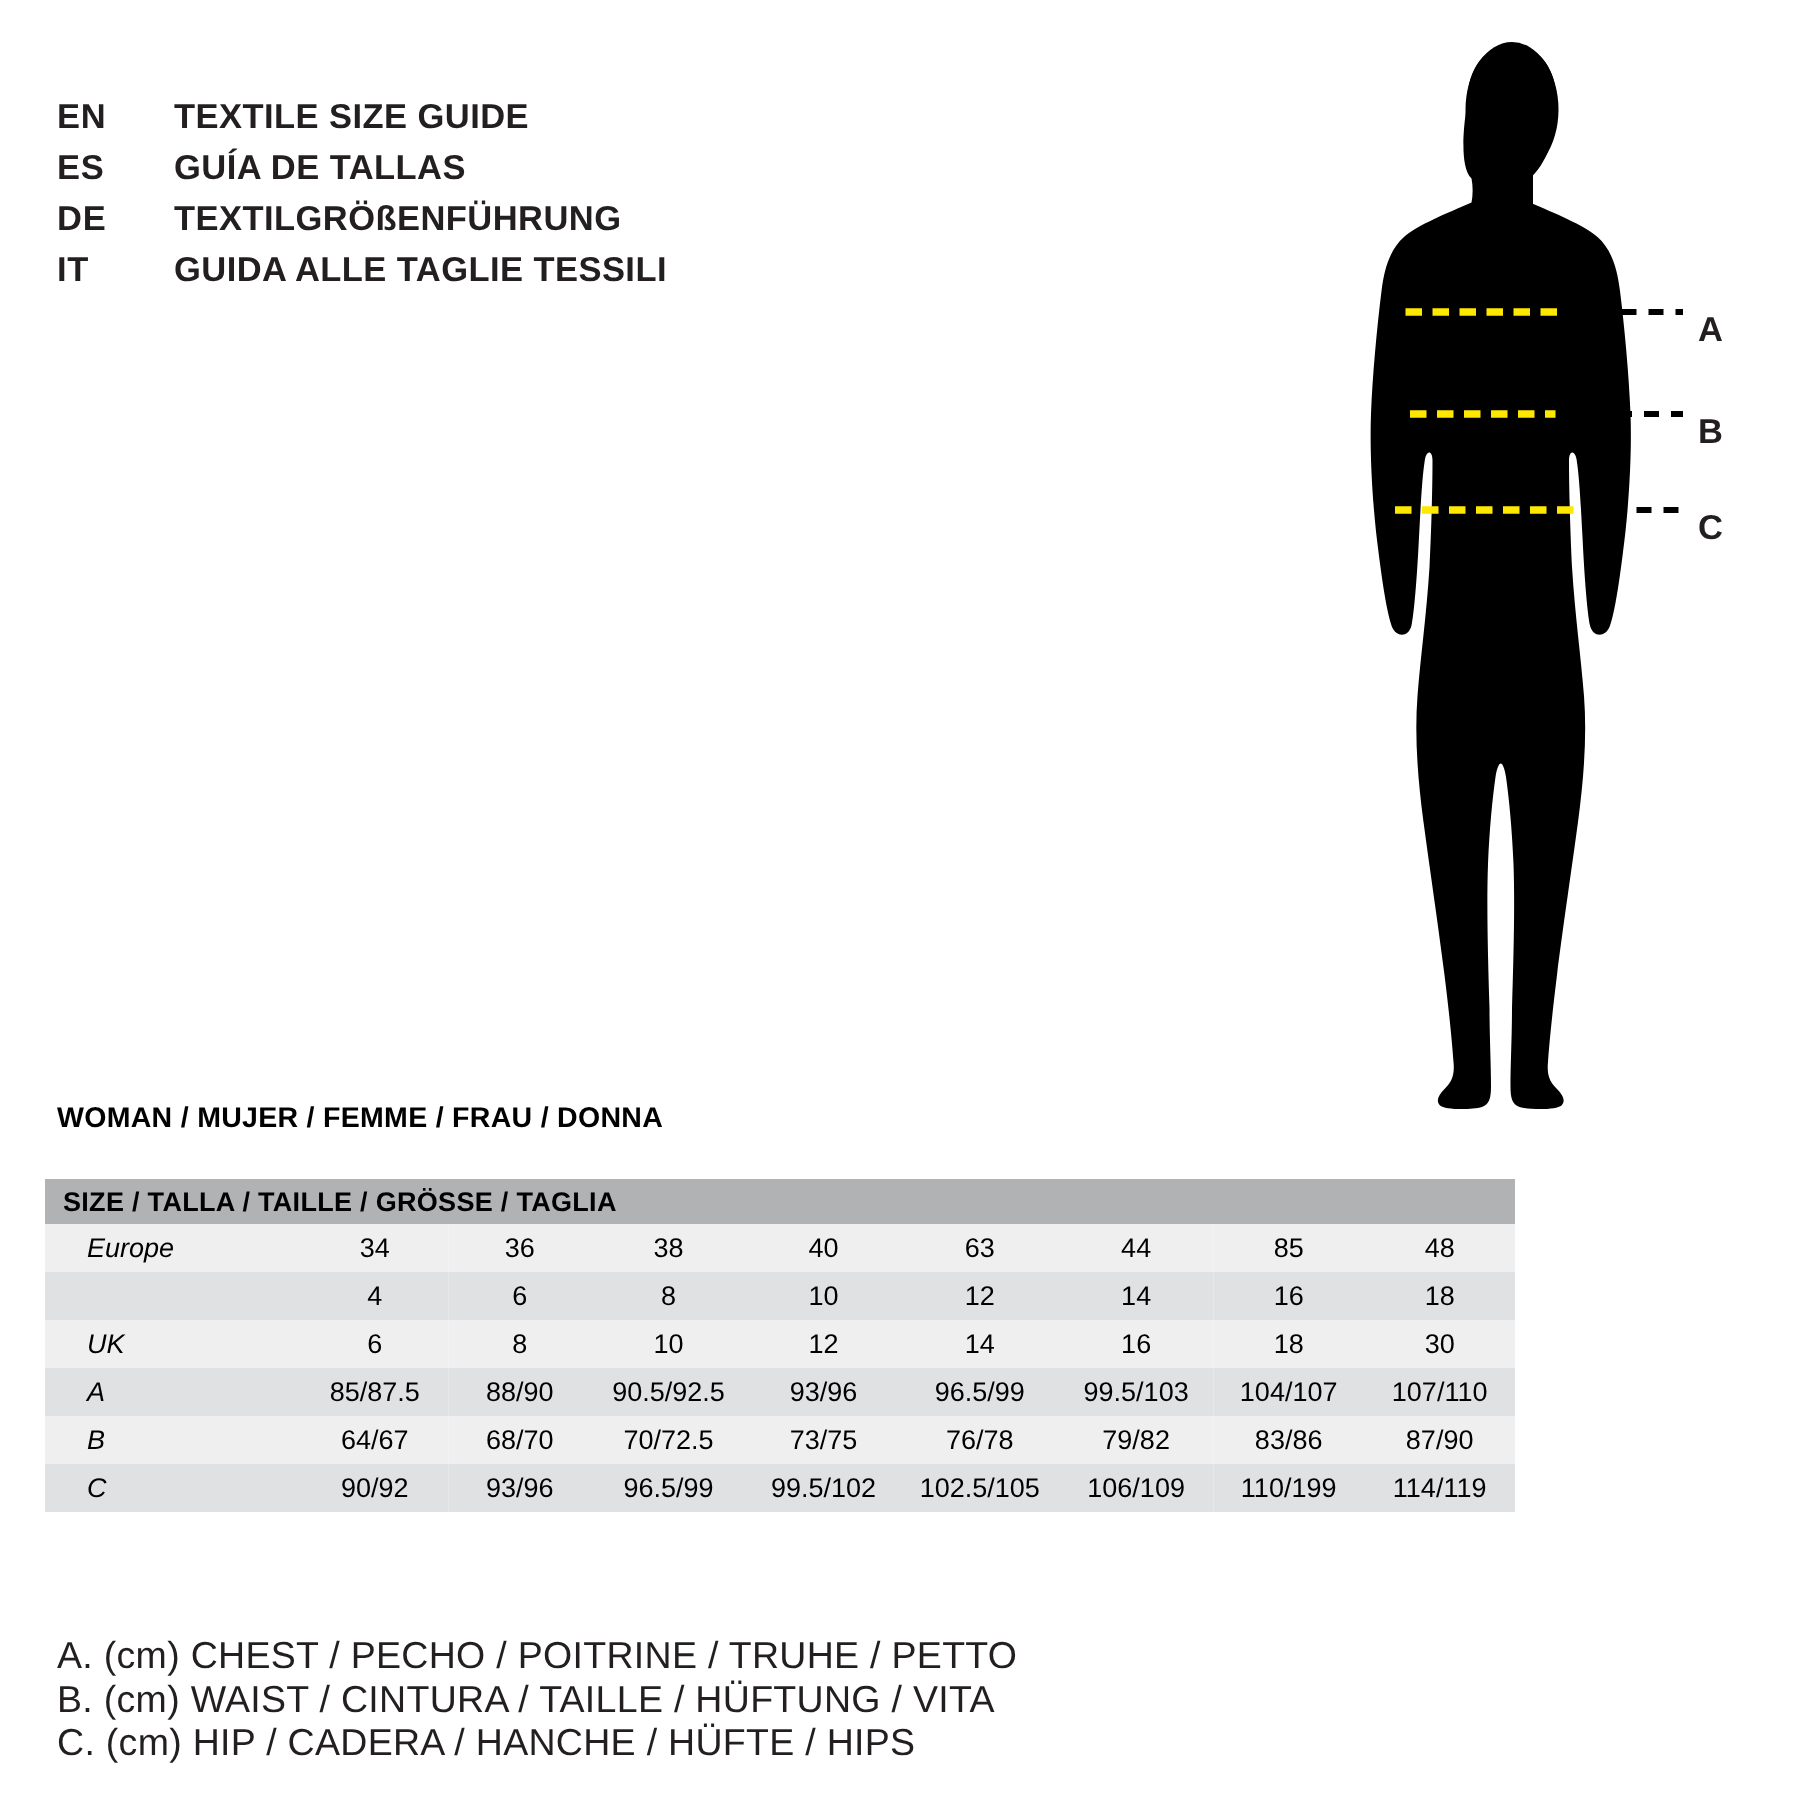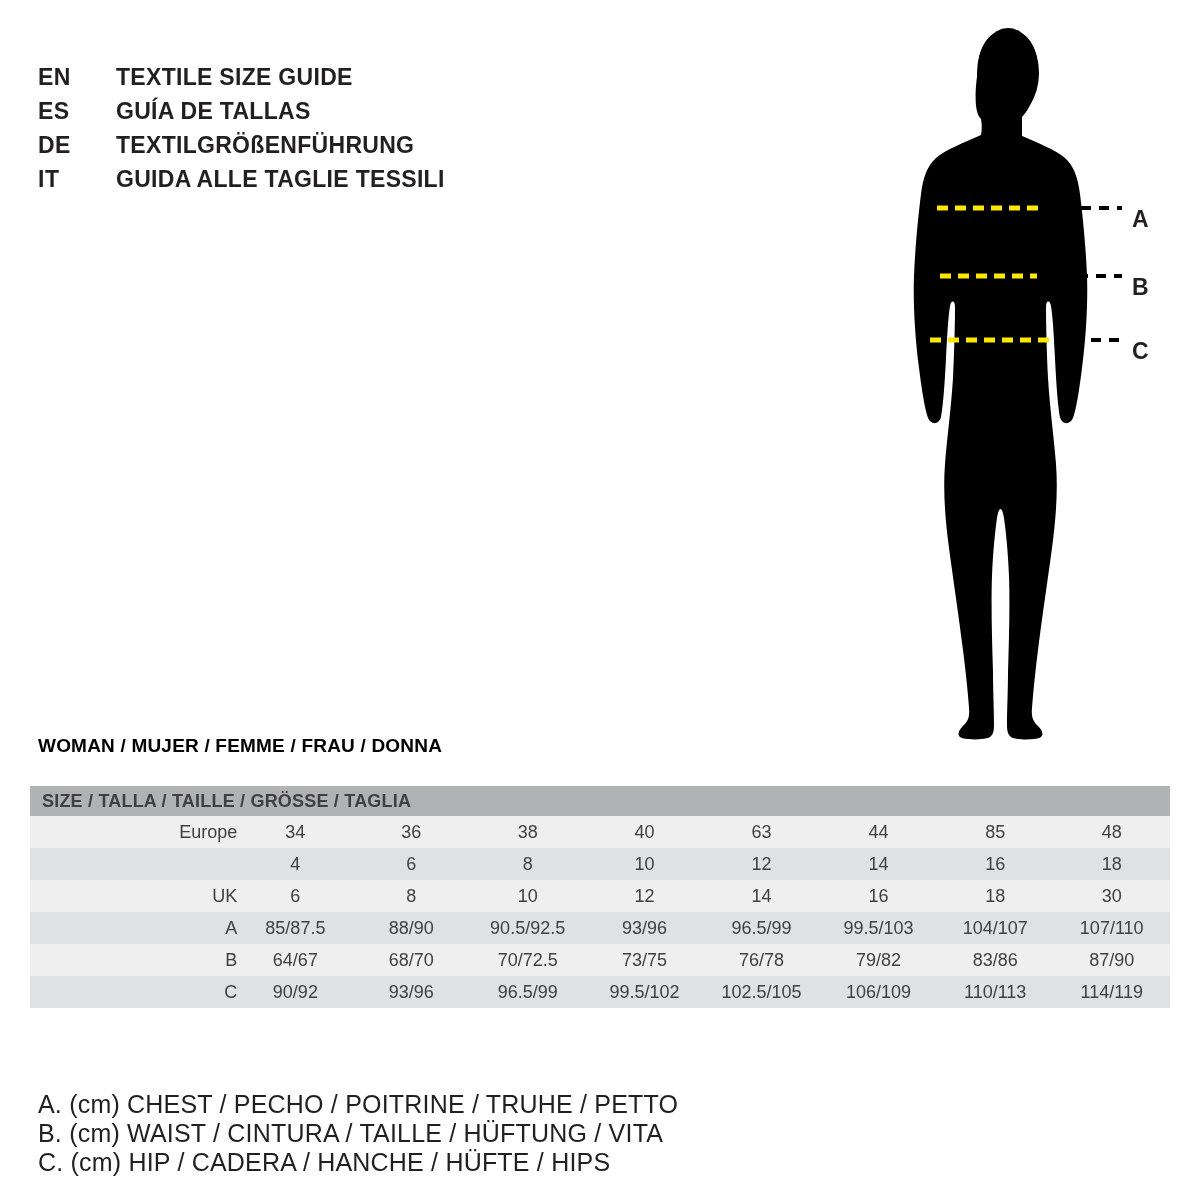--- a/index.html
+++ b/index.html
@@ -72,24 +72,24 @@
     font-size: 19px;
     font-weight: bold;
     letter-spacing: 0.2px;
     color: #000000;
   }
 
   #size-table {
     position: absolute;
     left: 30px;
     top: 786px;
-    width: 1140px;
+    width: 980px;
     border-collapse: collapse;
     font-size: 18px;
-    color: #404040;
+    color: #000000;
   }
   #size-table th,
   #size-table td {
     padding: 0;
     height: 32px;
     font-weight: normal;
     text-align: center;
     vertical-align: middle;
     border: none;
   }
@@ -98,23 +98,24 @@
     text-align: left;
     padding-left: 12px;
     font-weight: bold;
     font-size: 18px;
     letter-spacing: 0.2px;
     height: 30px;
   }
   #size-table tbody tr:nth-child(odd) { background: #efefef; }
   #size-table tbody tr:nth-child(even) { background: #e0e1e2; }
   #size-table tbody td.rowhead {
-    text-align: right;
+    text-align: left;
     padding-left: 28px;
     width: 185px;
+    font-style: italic;
   }
   #size-table tbody td.val { width: 119px; }
 
   
   #footnotes {
     position: absolute;
     left: 38px;
     top: 1090px;
     width: 800px;
   }
@@ -286,21 +287,21 @@
       <td class="val">87/90</td>
     </tr>
     <tr>
       <td class="rowhead">C</td>
       <td class="val">90/92</td>
       <td class="val">93/96</td>
       <td class="val">96.5/99</td>
       <td class="val">99.5/102</td>
       <td class="val">102.5/105</td>
       <td class="val">106/109</td>
-      <td class="val">110/113</td>
+      <td class="val">110/199</td>
       <td class="val">114/119</td>
     </tr>
   </tbody>
 </table>
 
 <div id="footnotes">
   <div class="footnote">A. (cm) CHEST / PECHO / POITRINE / TRUHE / PETTO</div>
   <div class="footnote">B. (cm) WAIST / CINTURA / TAILLE / HÜFTUNG / VITA</div>
   <div class="footnote">C. (cm) HIP / CADERA / HANCHE / HÜFTE / HIPS</div>
 </div>

